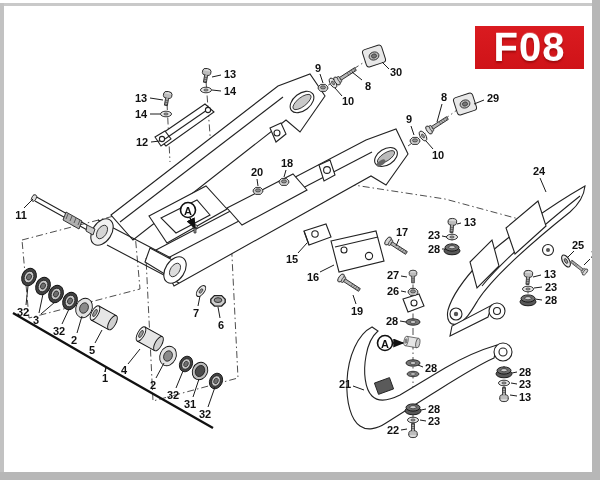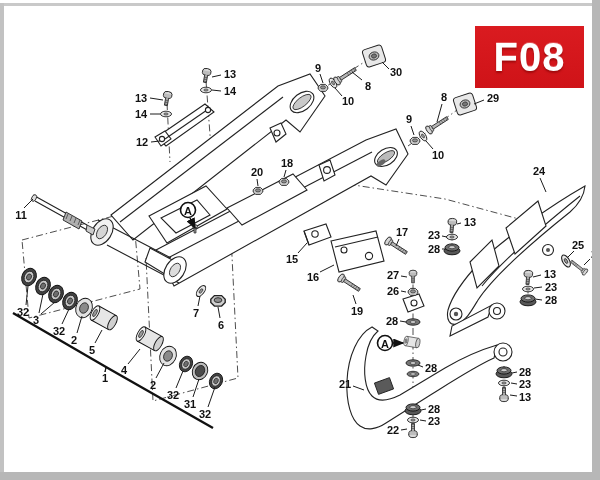--- a/index.html
+++ b/index.html
@@ -4,21 +4,21 @@
 <style>
   html,body{margin:0;padding:0;background:#ffffff;}
   #stage{position:relative;width:600px;height:480px;background:#fff;overflow:hidden;
          font-family:"Liberation Sans",sans-serif;}
   #art{position:absolute;left:0;top:0;}
   .frame{position:absolute;background:#b7b7b7;}
   #frame-top{left:3px;top:3px;width:589px;height:2.5px;background:#c9c9c9;}
   #frame-left{left:0;top:3px;width:3.5px;height:477px;background:#c2c2c2;}
   #frame-right{right:0;top:0;width:8px;height:480px;}
   #frame-bottom{left:0;bottom:0;width:600px;height:8.5px;}
-  #fig-badge{position:absolute;left:475px;top:26px;width:109px;height:62px;
+  #fig-badge{position:absolute;left:475px;top:26px;width:109px;height:43px;
     background:linear-gradient(180deg,#da1b20,#cf1318);
     display:flex;align-items:center;justify-content:center;
     color:#fff;font-size:40px;font-weight:bold;letter-spacing:1px;
     text-shadow:0 1.5px 2px rgba(120,0,0,.55), 0 -1px 0 rgba(255,255,255,.25);}
   svg .ln{stroke:#222;stroke-width:1.1;fill:none;}
   svg .pc{stroke:#222;stroke-width:1.1;fill:#fff;}
   svg .dd{stroke:#3a3a3a;stroke-width:0.9;fill:none;stroke-dasharray:7 3 1.5 3;}
   svg .ldr{stroke:#1c1c1c;stroke-width:1;fill:none;}
   .co-label{font:bold 11px "Liberation Sans",sans-serif;fill:#111;}
   .mk-label{font:bold 11px "Liberation Sans",sans-serif;fill:#111;}

